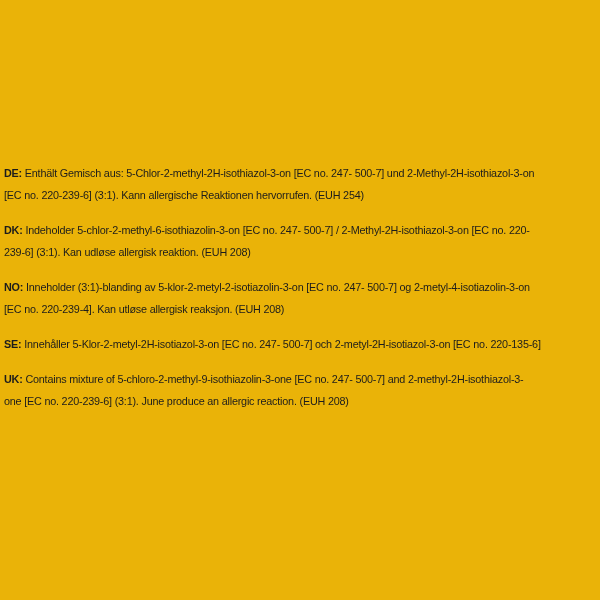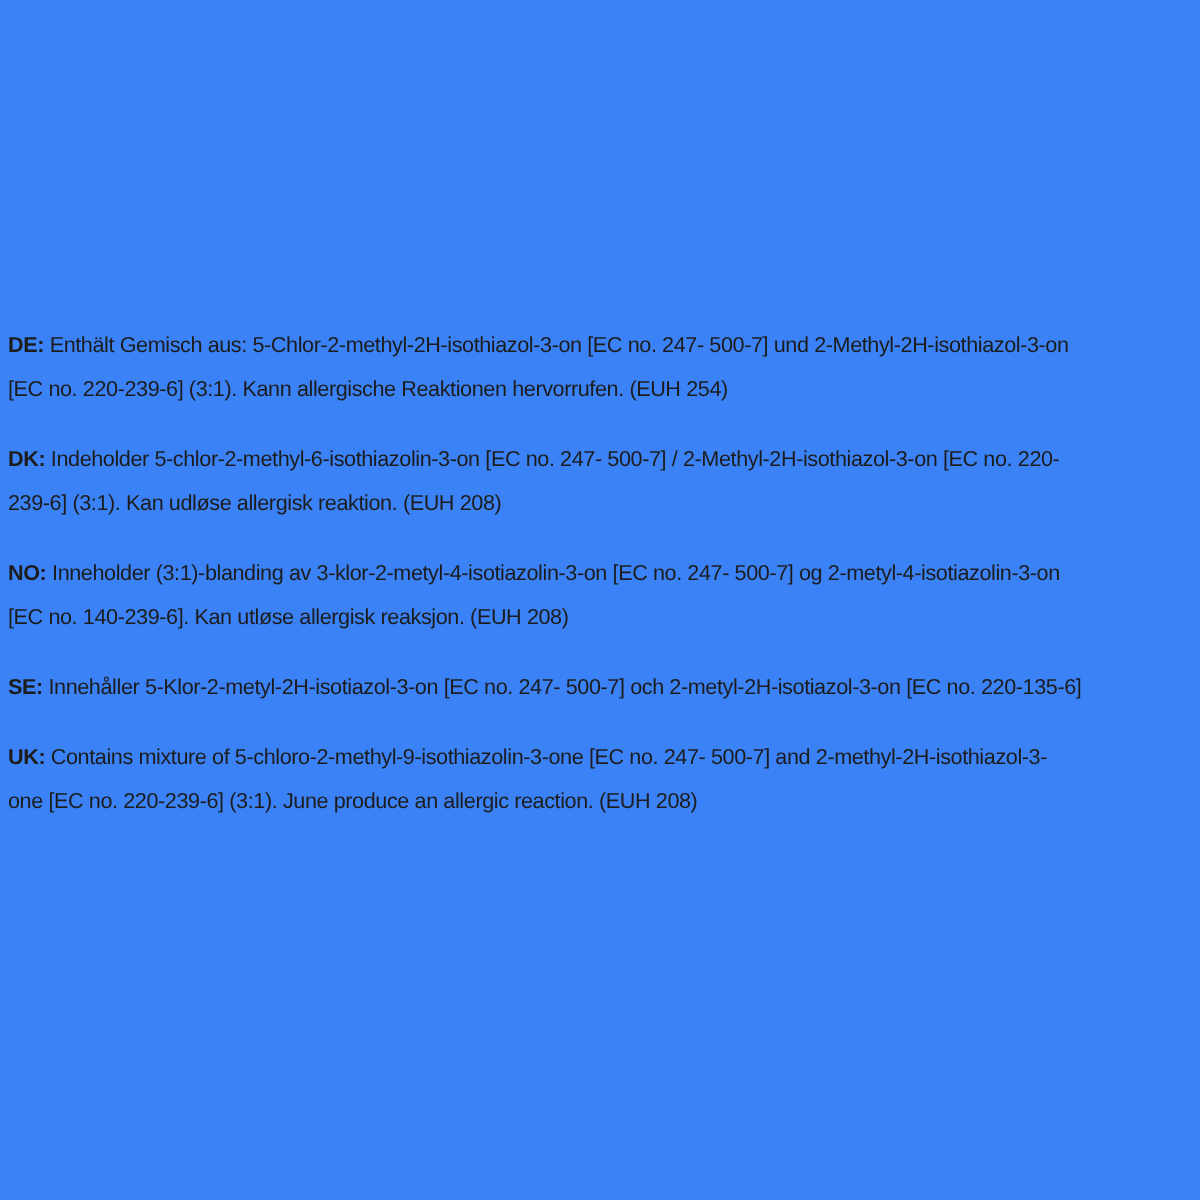--- a/index.html
+++ b/index.html
@@ -12,21 +12,21 @@
   }
   .page {
     box-sizing: border-box;
     width: 600px;
     height: 600px;
     padding: 162px 4px 0 4px;
     font-family: "Liberation Sans", sans-serif;
     font-size: 10.8px;
     letter-spacing: -0.2px;
     color: #1c1c1c;
-    background: #3b82f6;
+    background: #eab308;
   }
   .stmt {
     margin: 0 0 13px 0;
     padding: 0;
   }
   .line {
     display: block;
     line-height: 22px;
     white-space: nowrap;
   }
@@ -43,22 +43,22 @@
     <span class="line"><b class="code">DE:</b> <span>Enthält Gemisch aus: 5-Chlor-2-methyl-2H-isothiazol-3-on [EC no. 247- 500-7] und 2-Methyl-2H-isothiazol-3-on</span></span>
     <span class="line"><span>[EC no. 220-239-6] (3:1). Kann allergische Reaktionen hervorrufen. (EUH 254)</span></span>
   </p>
 
   <p class="stmt">
     <span class="line"><b class="code">DK:</b> <span>Indeholder 5-chlor-2-methyl-6-isothiazolin-3-on [EC no. 247- 500-7] / 2-Methyl-2H-isothiazol-3-on [EC no. 220-</span></span>
     <span class="line"><span>239-6] (3:1). Kan udløse allergisk reaktion. (EUH 208)</span></span>
   </p>
 
   <p class="stmt">
-    <span class="line"><b class="code">NO:</b> <span>Inneholder (3:1)-blanding av 3-klor-2-metyl-4-isotiazolin-3-on [EC no. 247- 500-7] og 2-metyl-4-isotiazolin-3-on</span></span>
-    <span class="line"><span>[EC no. 140-239-6]. Kan utløse allergisk reaksjon. (EUH 208)</span></span>
+    <span class="line"><b class="code">NO:</b> <span>Inneholder (3:1)-blanding av 5-klor-2-metyl-2-isotiazolin-3-on [EC no. 247- 500-7] og 2-metyl-4-isotiazolin-3-on</span></span>
+    <span class="line"><span>[EC no. 220-239-4]. Kan utløse allergisk reaksjon. (EUH 208)</span></span>
   </p>
 
   <p class="stmt">
     <span class="line"><b class="code">SE:</b> <span>Innehåller 5-Klor-2-metyl-2H-isotiazol-3-on [EC no. 247- 500-7] och 2-metyl-2H-isotiazol-3-on [EC no. 220-135-6]</span></span>
   </p>
 
   <p class="stmt">
     <span class="line"><b class="code">UK:</b> <span>Contains mixture of 5-chloro-2-methyl-9-isothiazolin-3-one [EC no. 247- 500-7] and 2-methyl-2H-isothiazol-3-</span></span>
     <span class="line"><span>one [EC no. 220-239-6] (3:1). June produce an allergic reaction. (EUH 208)</span></span>
   </p>

